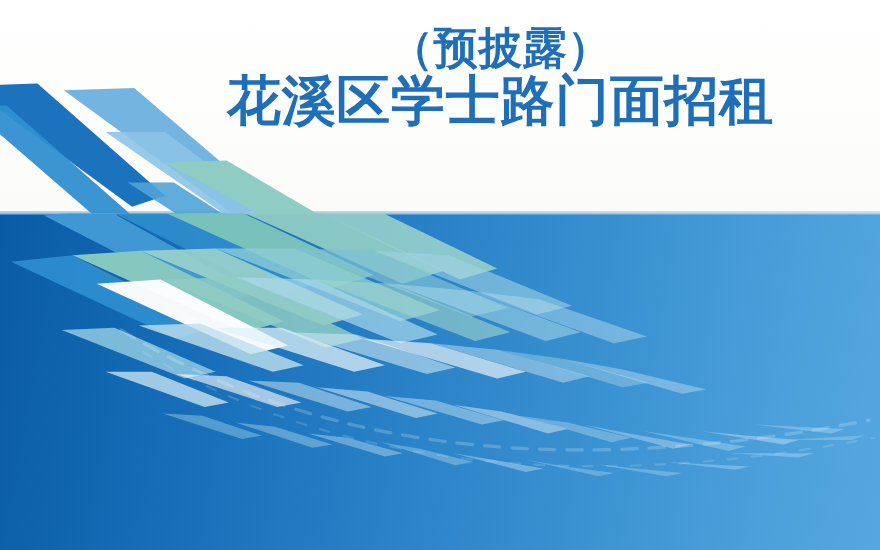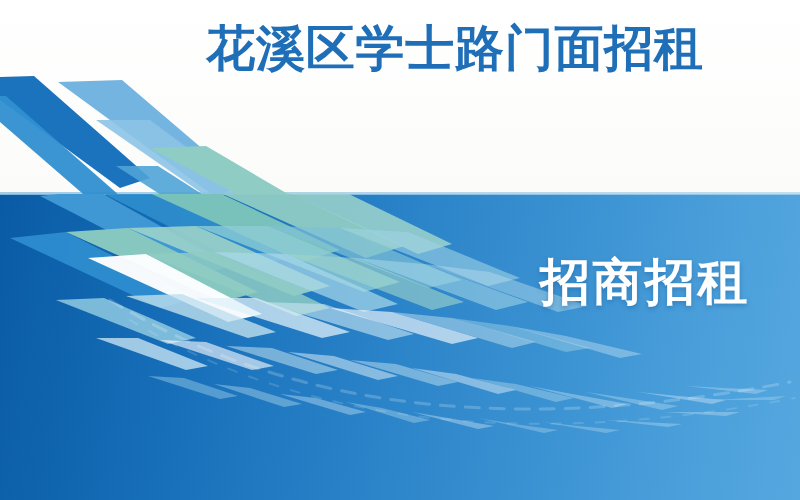--- a/index.html
+++ b/index.html
@@ -189,18 +189,18 @@
         <polygon points="664,412 700,412 740,412 726,416" fill="#ffffff" opacity=".26"></polygon>
         <polygon points="714,400 748,398 786,396 774,400" fill="#e0f1f9" opacity=".25"></polygon>
 
         <path d="M 110,300 C 260,392 470,444 790,382" fill="none" stroke="#ffffff" stroke-opacity=".20" stroke-width="3" stroke-linecap="round" stroke-dasharray="14 11"></path>
         <path d="M 130,320 C 280,410 490,456 795,398" fill="none" stroke="#dff0f8" stroke-opacity=".16" stroke-width="2" stroke-linecap="round" stroke-dasharray="9 13"></path>
       </g>
     </svg>
   </div>
 
   <div class="headline">
+    <span class="line1">（预披露）</span>
     <span class="line2">花溪区学士路门面招租</span>
   </div>
 
-  <div class="slogan">招商招租</div>
 
 </div>
 
 </body></html>

